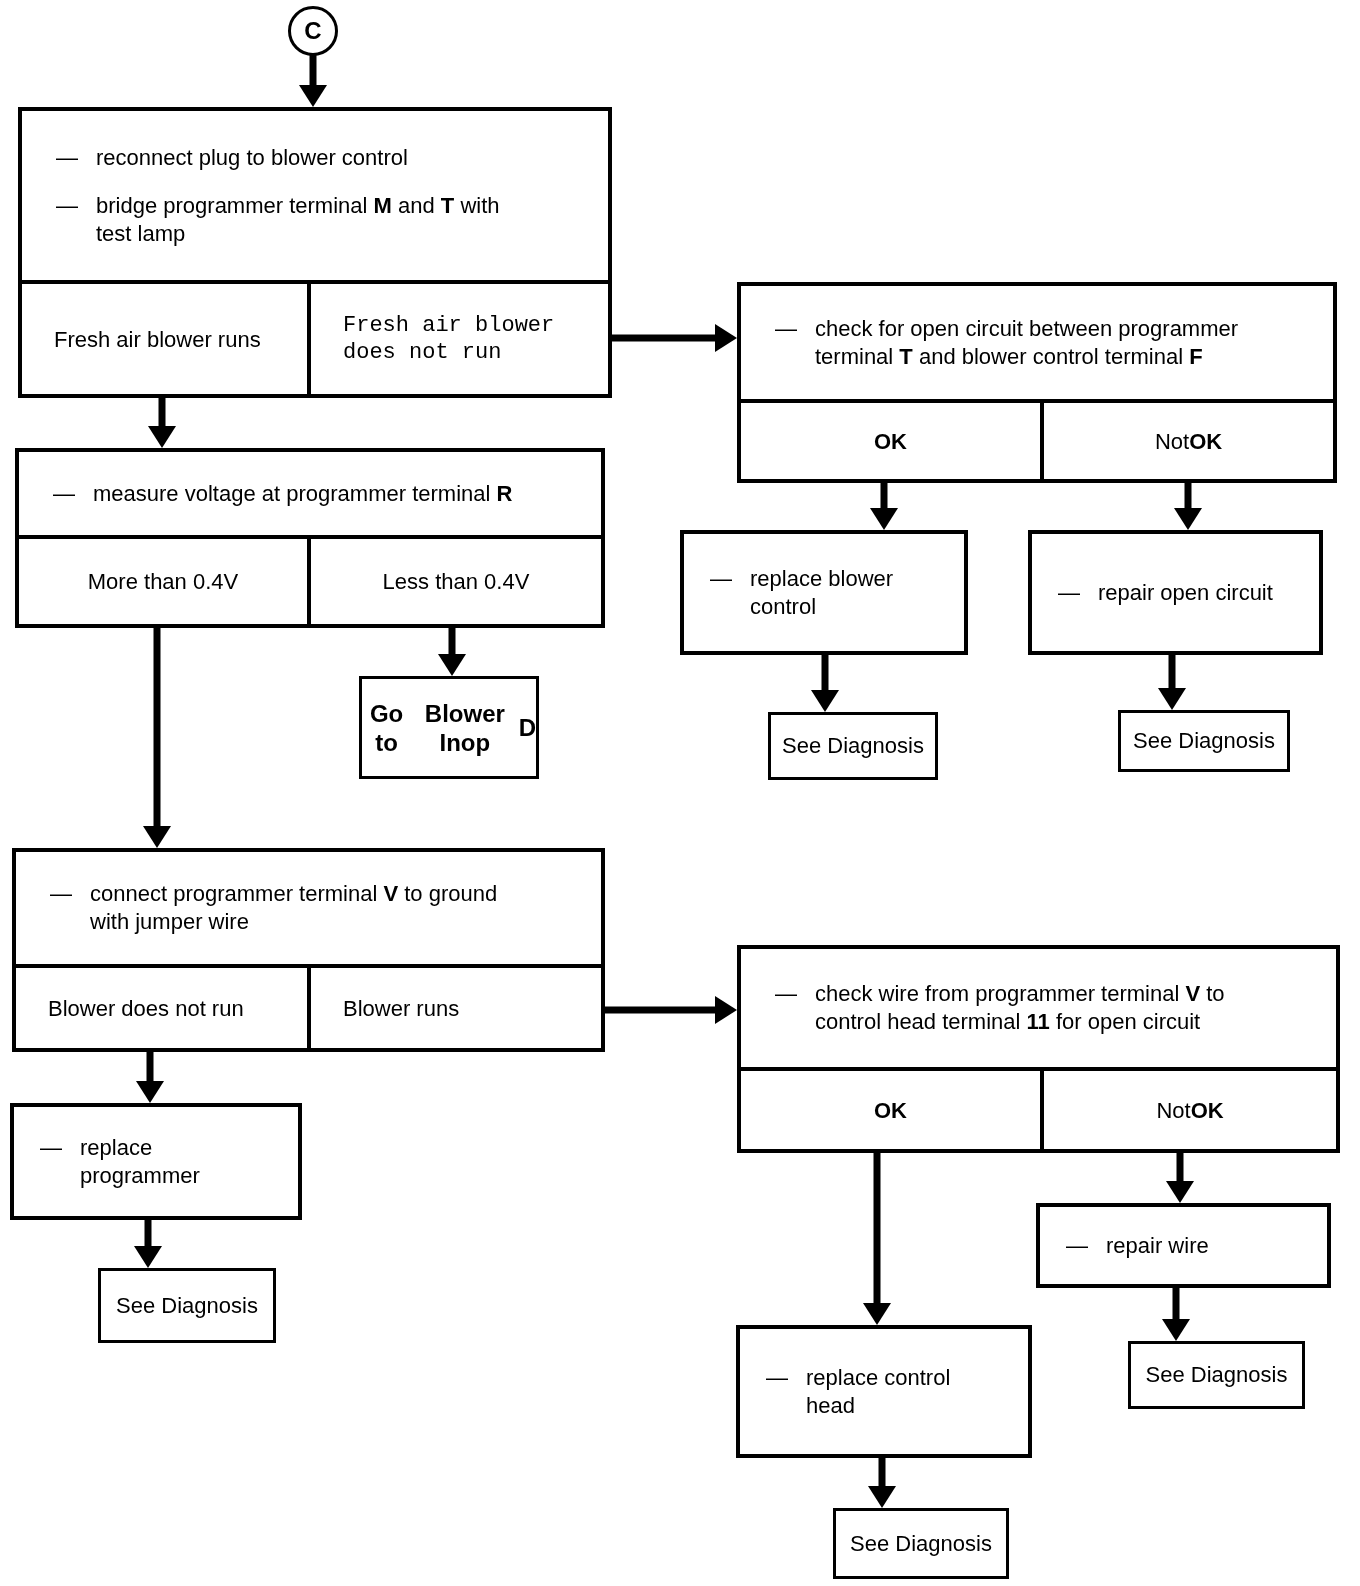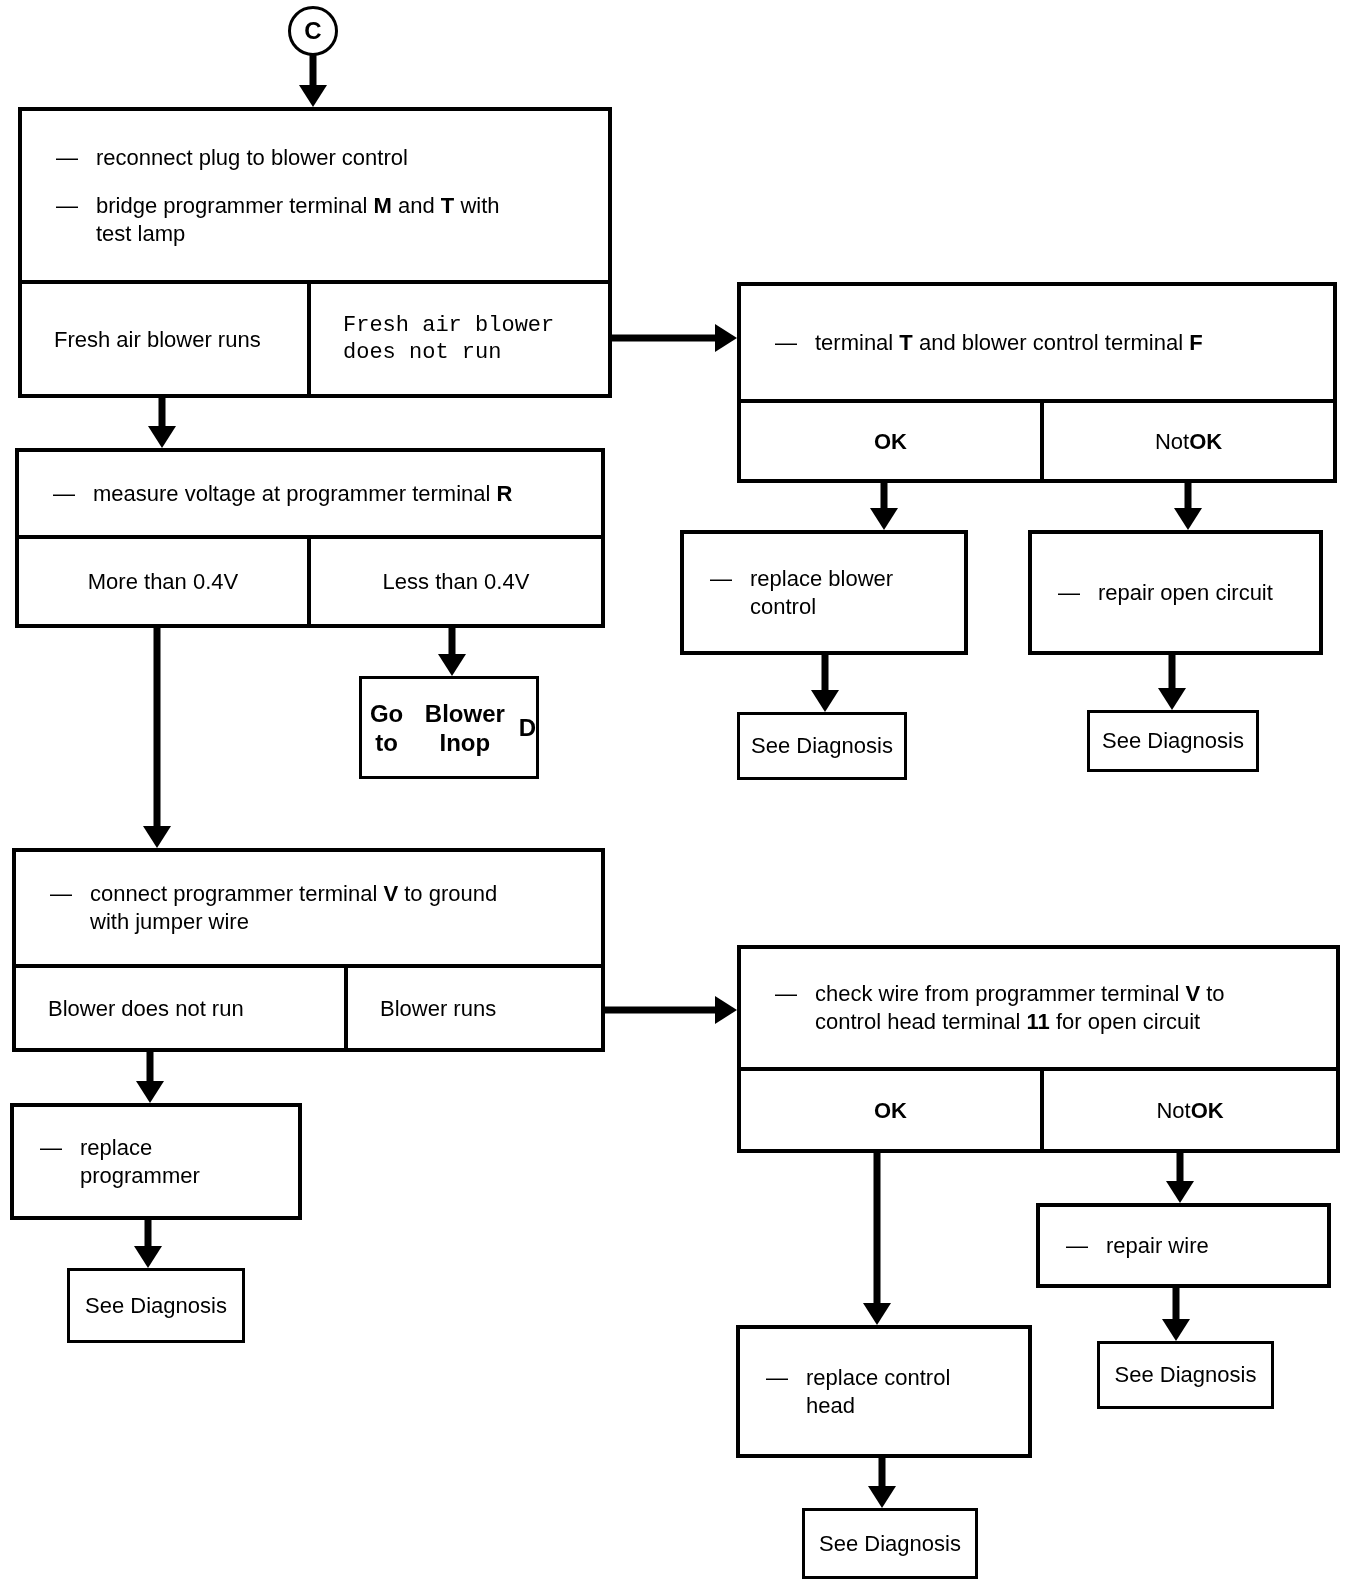--- a/index.html
+++ b/index.html
@@ -13,21 +13,21 @@
   .hdr{flex:none;display:flex;flex-direction:column;justify-content:center;
        padding-left:34px;padding-right:8px;gap:20px;}
   .cells{flex:1;display:flex;border-top:4px solid #000;}
   .cell{box-sizing:border-box;display:flex;align-items:center;font-size:22px;line-height:27px;}
   .cell+.cell{border-left:4px solid #000;}
   .cell.center{justify-content:center;text-align:center;}
   .cell.padded{padding-left:32px;padding-right:8px;}
   .abox{position:absolute;border:4px solid #000;background:#fff;box-sizing:border-box;
         display:flex;align-items:center;padding-left:26px;padding-right:6px;}
   .sbox{position:absolute;border:3px solid #000;background:#fff;box-sizing:border-box;
-        display:flex;align-items:center;justify-content:center;font-size:22px;}
+        display:flex;align-items:center;justify-content:center;font-size:22px;margin-left:31px;}
   .gbox{position:absolute;border:3px solid #000;background:#fff;box-sizing:border-box;
         display:flex;flex-direction:row;align-items:center;justify-content:center;
         font-weight:bold;font-size:24px;line-height:29px;text-align:center;}
   
   .bullet{display:flex;font-size:22px;line-height:28px;}
   .dash{width:40px;flex:none;}
   .btext{flex:1;}
   .okbold{font-weight:bold;}
   
   .circle{position:absolute;border:3px solid #000;border-radius:50%;background:#fff;
@@ -143,20 +143,21 @@
         </div>
       </div>
     </div>
   </div>
 
   <div class="dbox" style="left:737px;top:282px;width:600px;height:201px;">
     <div class="hdr" style="height:113px;gap:0;">
       <div class="bullet">
         <span class="dash">—</span>
         <div class="btext">
+          <div>check for open circuit between programmer</div>
           <div><span>terminal </span><b>T</b><span> and blower control terminal </span><b>F</b></div>
         </div>
       </div>
     </div>
     <div class="cells">
       <div class="cell center okbold" style="width:299px;flex:none;">
         <span>OK</span>
       </div>
       <div class="cell center" style="flex:1;">
         <span>Not </span>
@@ -224,21 +225,21 @@
         <div class="btext">
           <div><span>connect programmer terminal </span><b>V</b><span> to ground</span></div>
           <div>with jumper wire</div>
         </div>
       </div>
     </div>
     <div class="cells">
       <div class="cell padded" style="width:291px;flex:none;">
         <span>Blower does not run</span>
       </div>
-      <div class="cell padded" style="flex:1;margin-left:37px;">
+      <div class="cell padded" style="flex:1;">
         <span>Blower runs</span>
       </div>
     </div>
   </div>
 
   <div class="abox" style="left:10px;top:1103px;width:292px;height:117px;">
     <div class="bullet">
       <span class="dash">—</span>
       <div class="btext">
         <div>replace</div>

